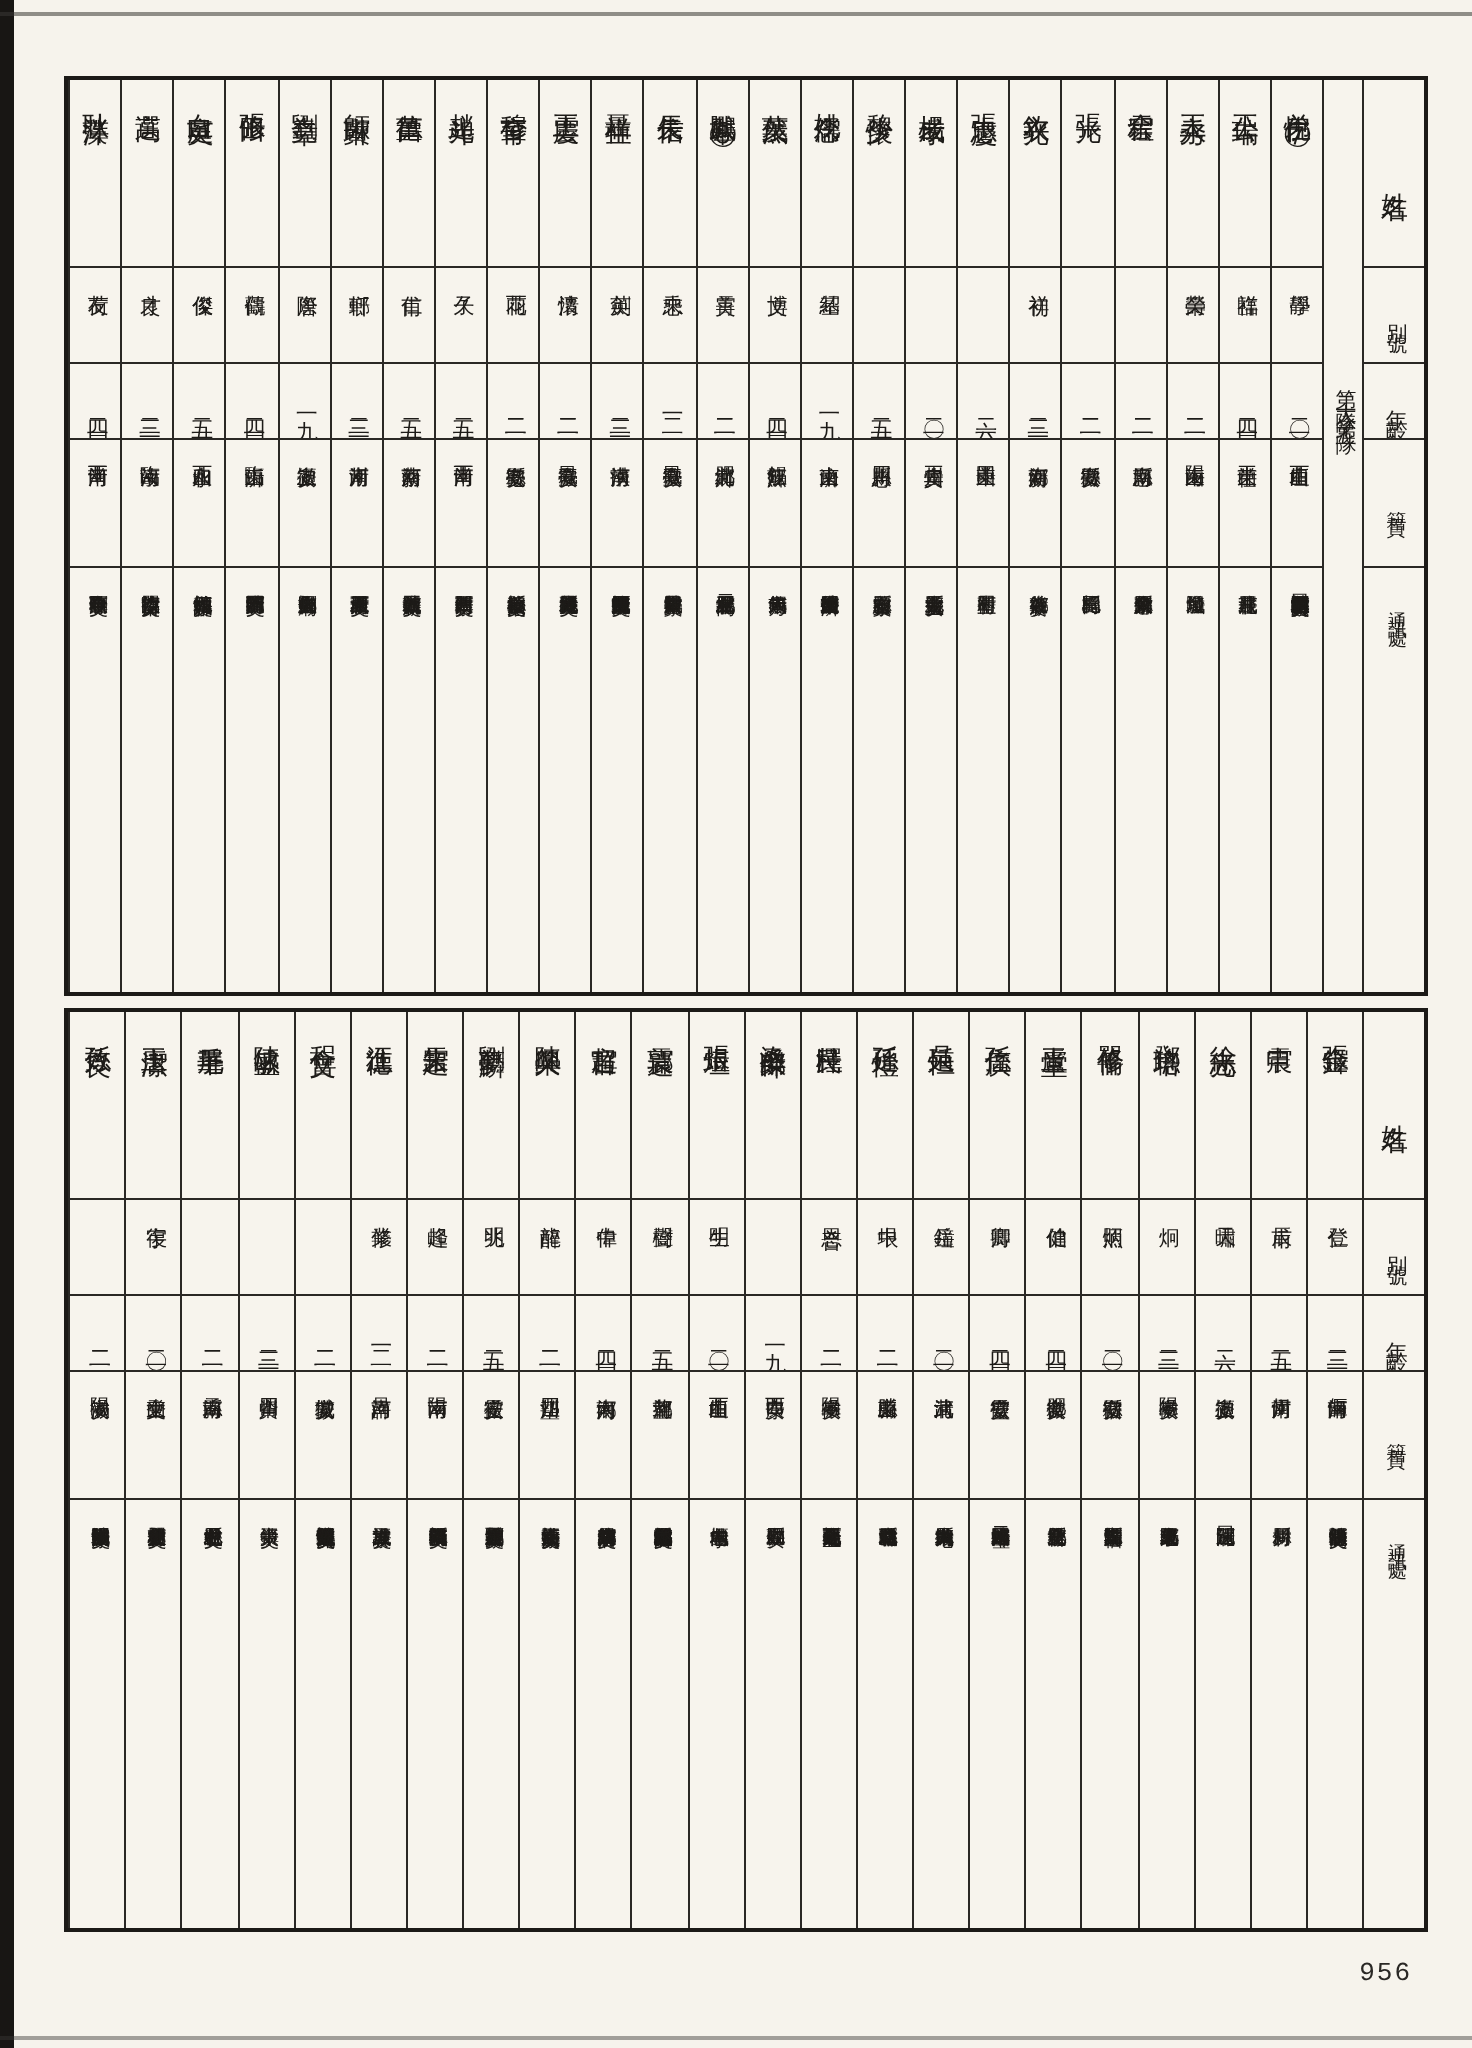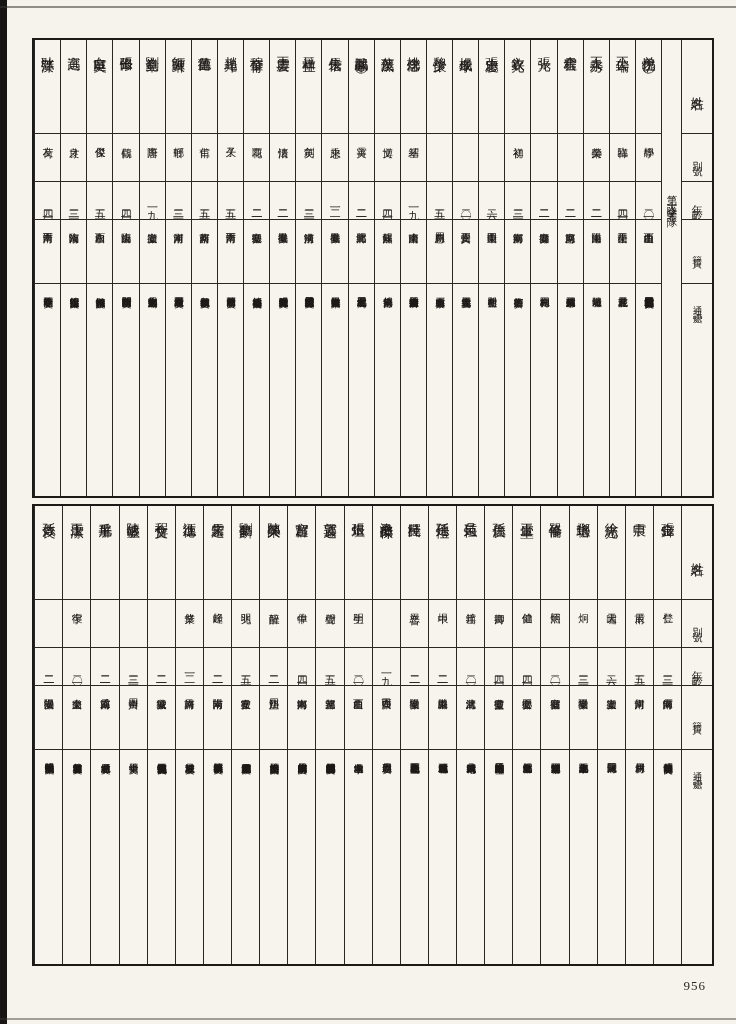--- a/index.html
+++ b/index.html
@@ -44,21 +44,21 @@
   .c-addr .vtext{font-size:9.5px;line-height:1.2;}
 
   .hlabel{font-size:12px;letter-spacing:.45em;}
   .header-col .cell{align-items:center;padding-top:0;}
   .header-col .c-addr{align-items:flex-start;padding-top:14px;}
 
   .squad-label{font-size:10.5px;letter-spacing:.35em;writing-mode:vertical-rl;text-orientation:upright;}
 
   .page-number{
     position:absolute;right:30px;bottom:30px;
-    font-family:Liberation Serif, serif;
+    font-family:Liberation Mono, monospace;
     font-size:13px;letter-spacing:1px;color:#2a2825;
   }
 </style>
 </head>
 <body>
 
 <div class="page">
   <div class="scan-edge-left"></div>
   <div class="scan-edge-top"></div>
   <div class="scan-edge-bottom"></div>

